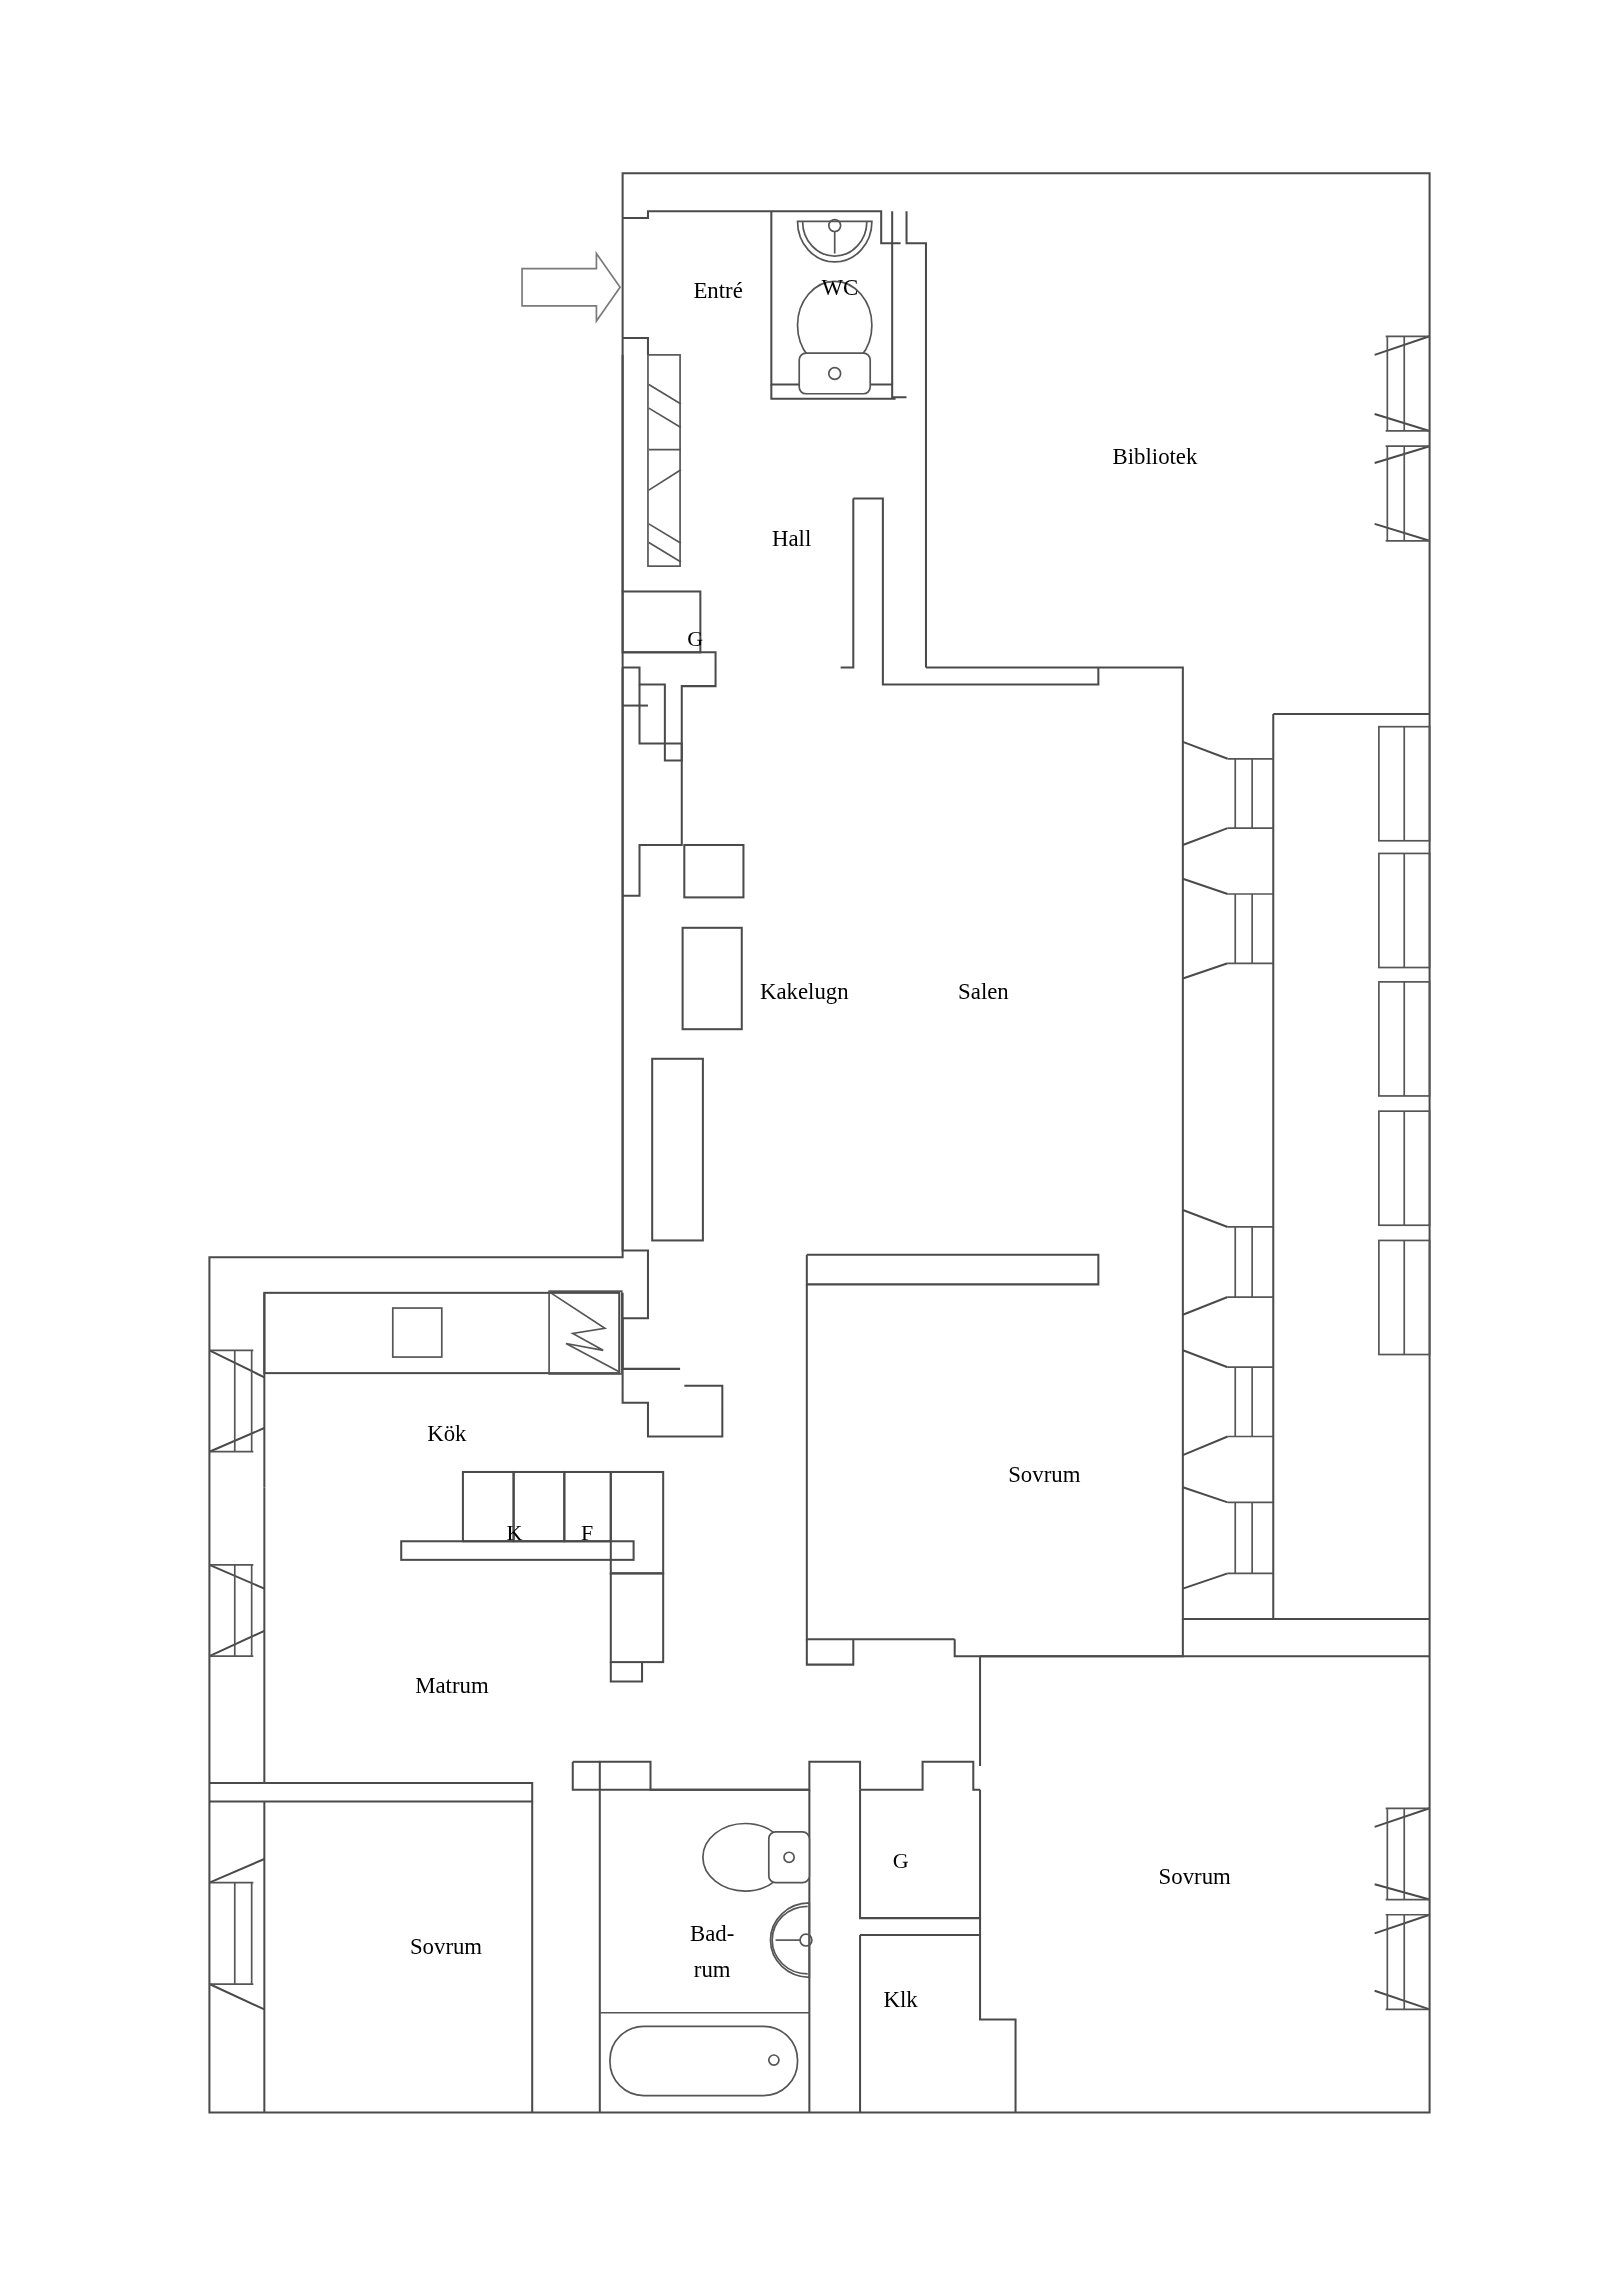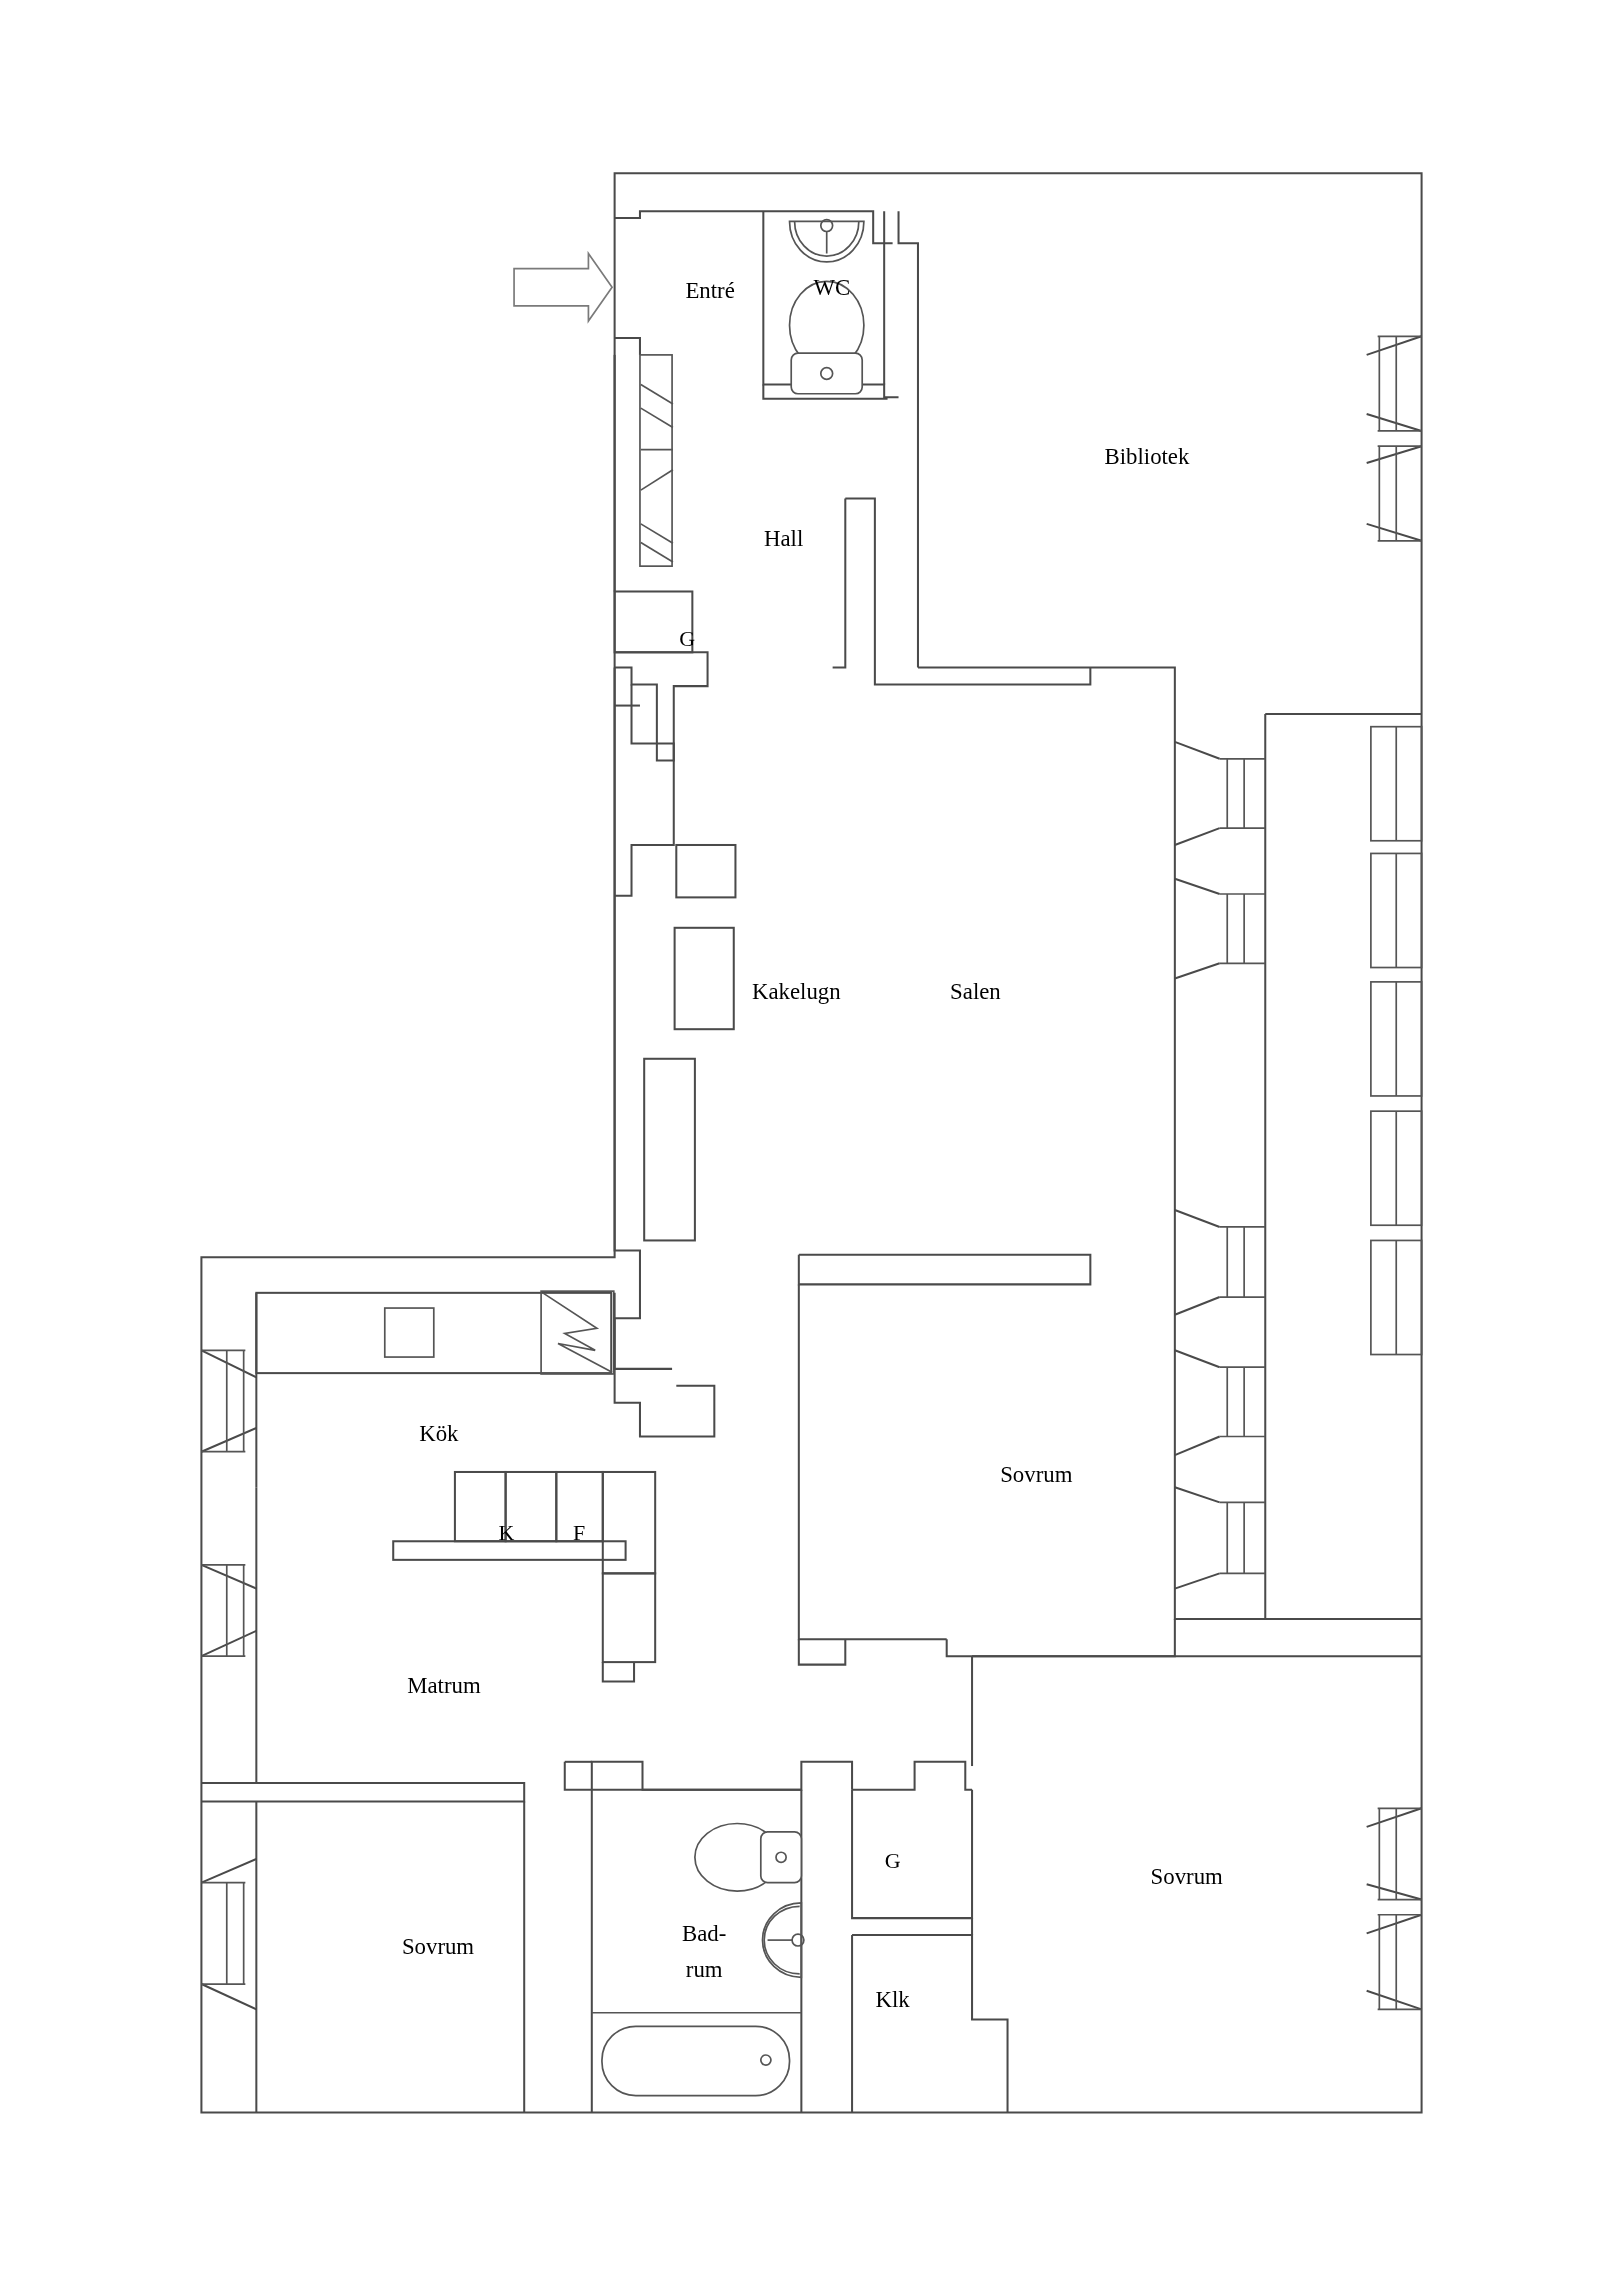--- a/index.html
+++ b/index.html
@@ -1,17 +1,17 @@
 <!DOCTYPE html>
 <html style="font-size:13.5px"><head>
 <meta charset="utf-8">
 <style>
   html,body{margin:0;padding:0;background:#ffffff;}
   body{width:1623px;height:2295px;font-family:"Liberation Serif",serif;overflow:hidden;}
-  #plan-root{position:relative;width:1345px;height:2295px;background:#fff;}
+  #plan-root{position:relative;width:1345px;height:2295px;background:#fff;margin-left:8px;}
   svg#floorplan{display:block;width:1623px;height:2295px;}
   .wall{fill:none;stroke:#4a4a4a;stroke-width:2.4;stroke-linejoin:miter;stroke-linecap:butt;}
   .wall-thin{fill:none;stroke:#555555;stroke-width:2.0;}
   .fix{fill:none;stroke:#555555;stroke-width:2.0;}
   .fix-fill{fill:#ffffff;stroke:#555555;stroke-width:2.0;}
   .hatch{fill:none;stroke:#555555;stroke-width:2.0;}
   .arrow{fill:#ffffff;stroke:#7a7a7a;stroke-width:2.0;}
   .lbl{font-family:"Liberation Serif",serif;fill:#000000;font-size:27px;text-anchor:middle;dominant-baseline:middle;}
   .lbl-sm{font-family:"Liberation Serif",serif;fill:#000000;font-size:26px;text-anchor:middle;dominant-baseline:middle;}
 </style>

